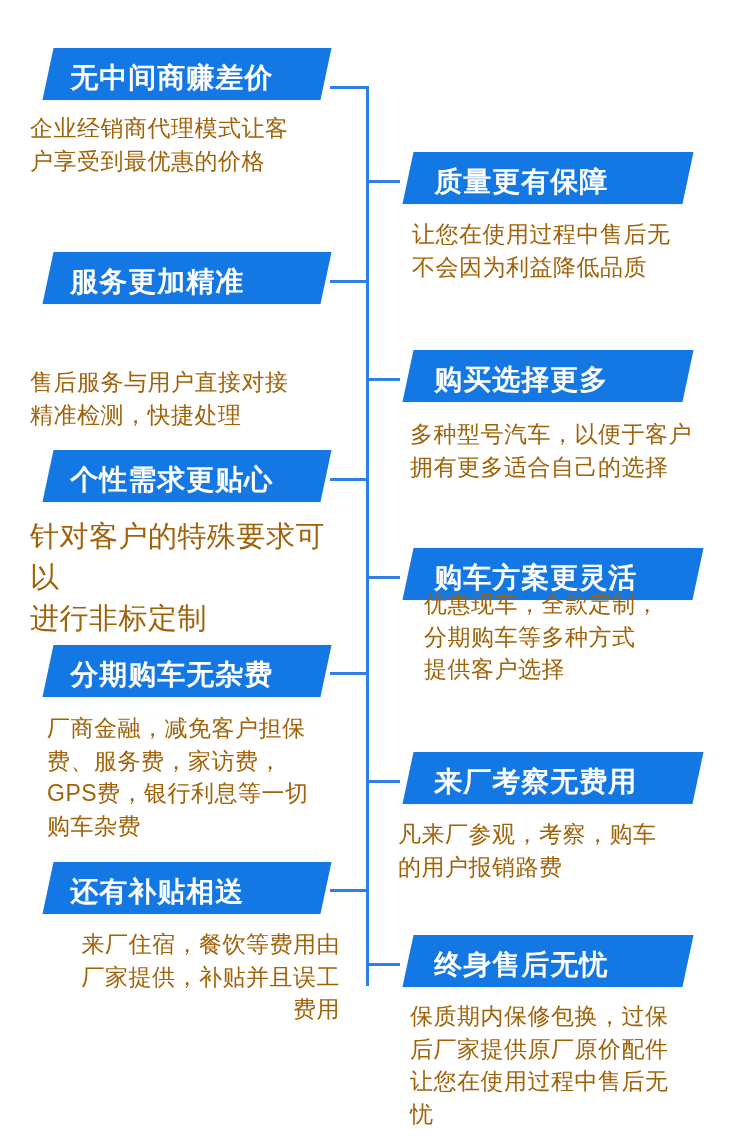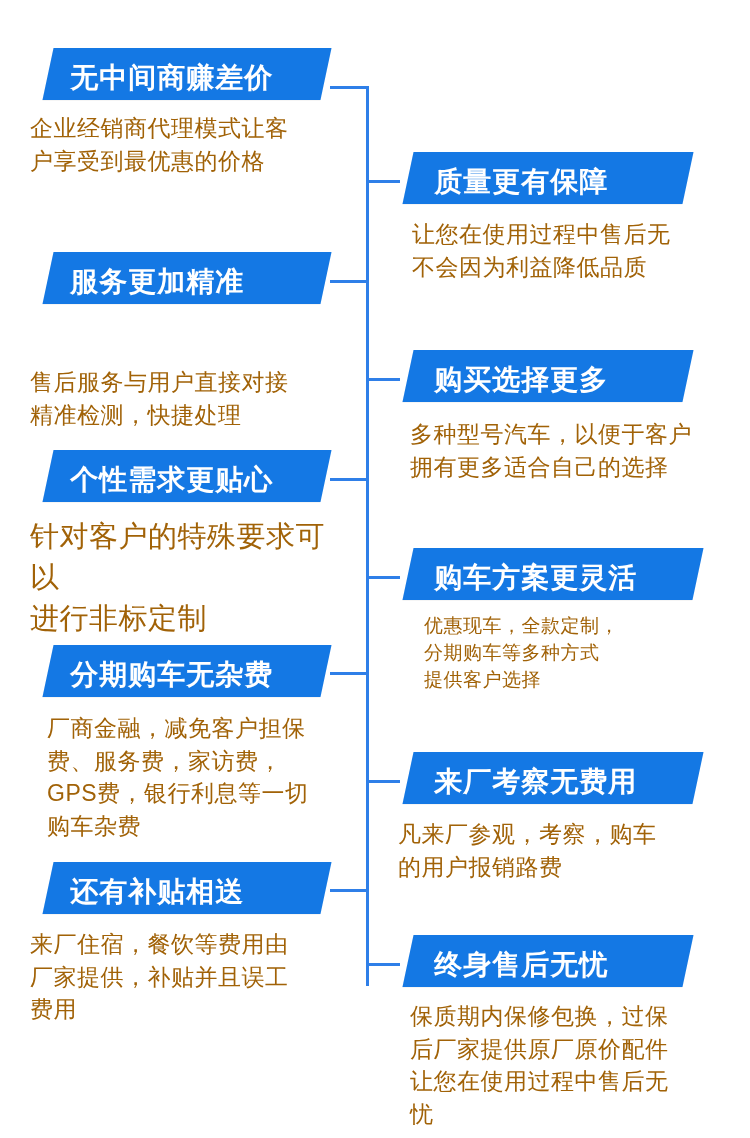--- a/index.html
+++ b/index.html
@@ -111,21 +111,21 @@
 费、服务费，家访费，
 GPS费，银行利息等一切
 购车杂费</div>
   </div>
 
   <div class="block left">
     <div class="banner" style="left:48px; top:862px; width:278px; height:52px;">
       <span class="banner-text" style="font-size:28px; padding:11px 0 0 22px;">还有补贴相送</span>
     </div>
     <div class="tick left" style="top:889px;"></div>
-    <div class="desc" style="left:30px; top:928px; width:310px; font-size:23px; white-space:pre-line;">来厂住宿，餐饮等费用由
+    <div class="desc" style="left:30px; top:928px; width:310px; font-size:23px; white-space:pre-line;text-align:right;">来厂住宿，餐饮等费用由
 厂家提供，补贴并且误工
 费用</div>
   </div>
 
   <div class="block right">
     <div class="banner" style="left:408px; top:152px; width:280px; height:52px;">
       <span class="banner-text" style="font-size:28px; padding:11px 0 0 26px;">质量更有保障</span>
     </div>
     <div class="tick right" style="top:180px;"></div>
     <div class="desc" style="left:412px; top:218px; width:320px; font-size:23px; white-space:pre-line;">让您在使用过程中售后无
@@ -139,21 +139,21 @@
     <div class="tick right" style="top:378px;"></div>
     <div class="desc" style="left:410px; top:418px; width:330px; font-size:23px; white-space:pre-line;">多种型号汽车，以便于客户
 拥有更多适合自己的选择</div>
   </div>
 
   <div class="block right">
     <div class="banner" style="left:408px; top:548px; width:290px; height:52px;">
       <span class="banner-text" style="font-size:28px; padding:11px 0 0 26px;">购车方案更灵活</span>
     </div>
     <div class="tick right" style="top:576px;"></div>
-    <div class="desc" style="left:424px; top:613px; width:310px; font-size:19px; white-space:pre-line;">优惠现车，全款定制，
+    <div class="desc" style="left:424px; top:589px; width:310px; font-size:23px; white-space:pre-line;font-family:Liberation Serif, serif;">优惠现车，全款定制，
 分期购车等多种方式
 提供客户选择</div>
   </div>
 
   <div class="block right">
     <div class="banner" style="left:408px; top:752px; width:290px; height:52px;">
       <span class="banner-text" style="font-size:28px; padding:11px 0 0 26px;">来厂考察无费用</span>
     </div>
     <div class="tick right" style="top:780px;"></div>
     <div class="desc" style="left:398px; top:818px; width:320px; font-size:23px; white-space:pre-line;">凡来厂参观，考察，购车

